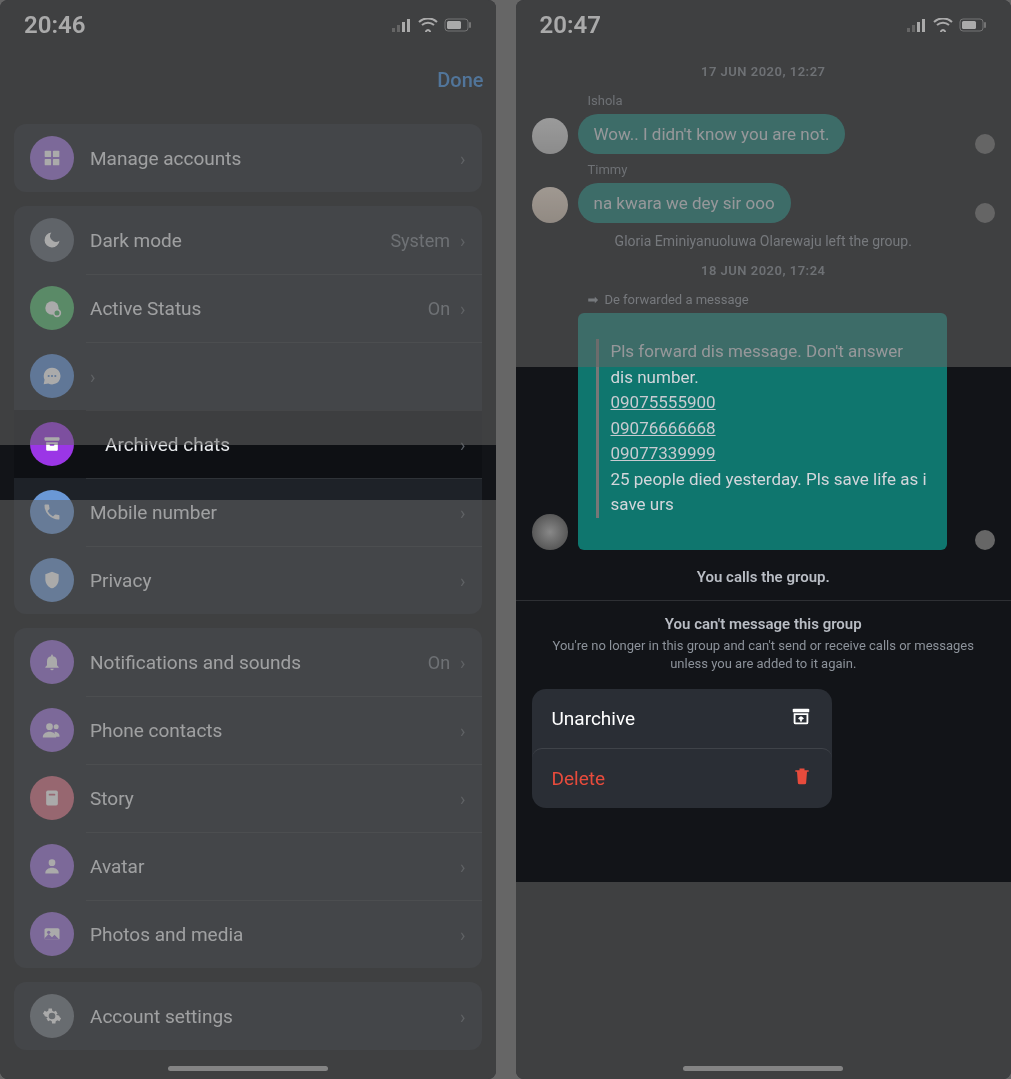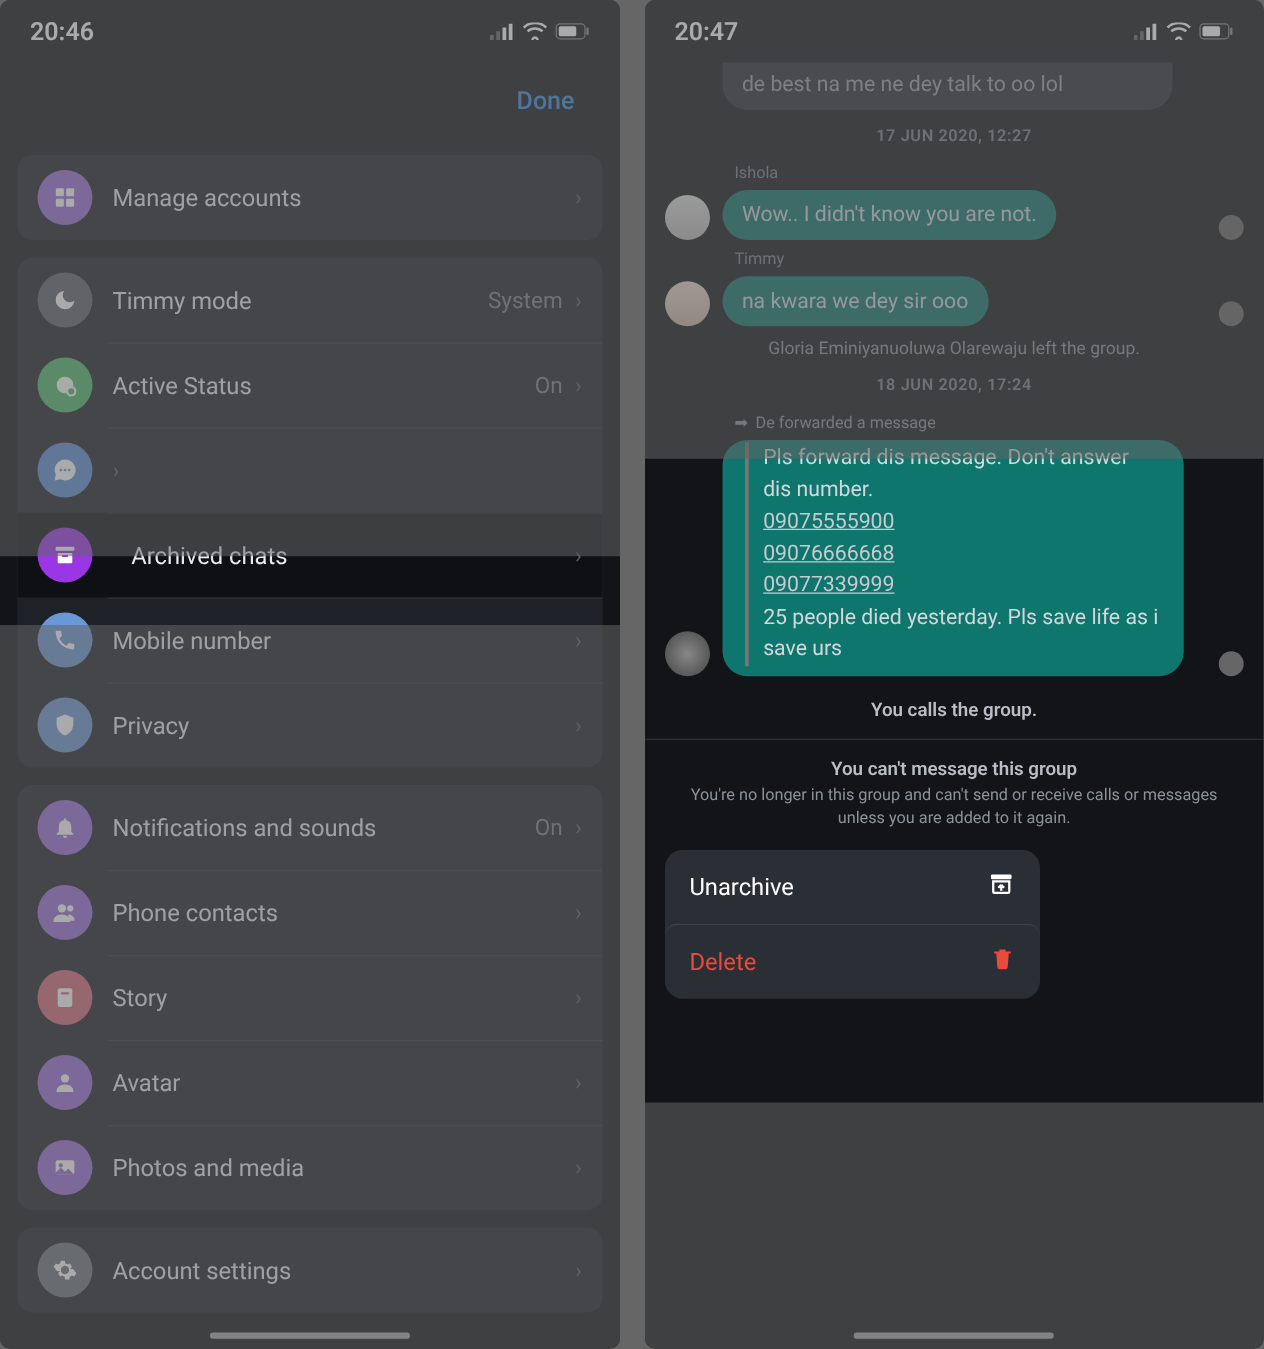--- a/index.html
+++ b/index.html
@@ -2,54 +2,54 @@
 <html><head>
 <meta charset="utf-8">
 <style>
   * { margin: 0; padding: 0; box-sizing: border-box; font-family: -apple-system, BlinkMacSystemFont, "Segoe UI", Roboto, sans-serif; }
   body { background: #666; width: 1011px; height: 1079px; display: flex; gap: 20px; padding: 0; position: relative; }
   .phone { width: 496px; height: 1079px; background: #121418; position: relative; overflow: hidden; border-radius: 8px; }
   .phone-left { margin-left: 0; }
   .phone-right { margin-left: 0; }
 
   
-  .status-bar { height: 50px; display: flex; align-items: center; justify-content: space-between; padding: 0 24px; color: #fff; font-size: 20px; font-weight: 600; }
+  .status-bar { height: 50px; display: flex; align-items: center; justify-content: space-between; padding: 0 24px; color: #fff; font-size: 24px; font-weight: 600; }
   .status-right { display: flex; align-items: center; gap: 6px; }
   .status-icon { display: inline-flex; }
 
   
   .dim { position: absolute; left: 0; right: 0; background: rgba(100,100,100,0.55); pointer-events: none; z-index: 50; }
   .dim-left-top { top: 0; height: 445px; }
   .dim-left-bottom { top: 500px; bottom: 0; }
 
   .dim-right-top { top: 0; height: 367px; }
   .dim-right-bottom { top: 882px; bottom: 0; }
 
   
-  .header-left { display: flex; justify-content: flex-end; padding: 18px 36px; }
+  .header-left { display: flex; justify-content: flex-end; padding: 18px 12px; }
   .done-btn { color: #3a8adb; font-size: 20px; font-weight: 500; background: none; border: none; }
 
   .section { margin: 14px 14px; background: #1e2228; border-radius: 12px; overflow: hidden; }
   .row { display: flex; align-items: center; padding: 12px 16px; position: relative; min-height: 60px; }
   .row + .row::before { content: ""; position: absolute; top: 0; left: 72px; right: 0; height: 1px; background: rgba(255,255,255,0.08); }
   .icon-badge { width: 44px; height: 44px; border-radius: 22px; display: flex; align-items: center; justify-content: center; margin-right: 16px; flex-shrink: 0; }
   .row-label { color: #e7e9ec; font-size: 19px; flex: 1; }
   .row-value { color: #7b8189; font-size: 18px; margin-right: 10px; }
   .chevron { color: #5a5f66; font-size: 18px; }
 
   .highlight-row { background: #0e1014; gap: 15px; }
   .highlight-row .icon-badge { background: #9b36e6 !important; }
 
   
   .chat-area { padding: 0 16px; color: #c7cad0; position: relative; }
   .msg-row { display: flex; align-items: flex-end; gap: 10px; margin: 6px 0; }
   .avatar-sm { width: 36px; height: 36px; border-radius: 18px; background: #555; flex-shrink: 0; }
   .avatar-xs { width: 20px; height: 20px; border-radius: 10px; background: #666; flex-shrink: 0; margin-left: 8px; }
   .bubble { background: #0f766e; border-radius: 20px; padding: 10px 16px; font-size: 17px; color: #d3d6db; max-width: 330px; }
-  .bubble-wide { max-width: 370px; border-radius: 20px; padding: 2px 18px; line-height: 1.5; }
+  .bubble-wide { max-width: 370px; border-radius: 6px; padding: 26px 18px; line-height: 1.5; }
   .fwd-bar { border-left: 3px solid #777; padding-left: 12px; margin-bottom: 6px; }
   .timestamp { text-align: center; color: #7a8088; font-size: 13px; font-weight: 600; margin: 14px 0; letter-spacing: 0.5px; }
   .sender { color: #7a8088; font-size: 13px; margin-left: 56px; margin-bottom: 2px; margin-top: 8px; }
   .system-msg { text-align: center; color: #8c929a; font-size: 14px; margin: 10px 0; }
   .system-bold { font-weight: 600; color: #b9bdc4; font-size: 15px; }
   .forward-note { display: flex; align-items: center; gap: 6px; color: #8c929a; font-size: 13px; margin: 10px 0 6px 56px; }
   .num-link { color: #c7cad0; text-decoration: underline; display: block; }
 
   .divider-full { height: 1px; background: rgba(255,255,255,0.12); margin: 14px -16px; }
 
@@ -115,21 +115,21 @@
     </div>
   </div>
 
   <div class="section">
     <div class="row">
       <div class="icon-badge" style="background:#5b6470">
         <svg width="20" height="20" viewBox="0 0 24 24" fill="#fff">
             <path d="M21 12.8A9 9 0 1 1 11.2 3a7 7 0 0 0 9.8 9.8z"></path>
           </svg>
       </div>
-      <span class="row-label">Timmy mode</span>
+      <span class="row-label">Dark mode</span>
       <span class="row-value">System</span>
       <span class="chevron">›</span>
     </div>
     <div class="row">
       <div class="icon-badge" style="background:#4fb86b">
         <svg width="20" height="20" viewBox="0 0 24 24" fill="#fff">
             <circle cx="12" cy="12" r="8"></circle>
             <circle cx="18" cy="18" r="4" fill="#4fb86b" stroke="#fff" stroke-width="2"></circle>
           </svg>
       </div>
@@ -274,23 +274,20 @@
         <svg width="28" height="14" viewBox="0 0 28 14">
             <rect x="1" y="1" width="23" height="12" rx="3" stroke="#888" fill="none"></rect>
             <rect x="3" y="3" width="14" height="8" rx="1.5" fill="#fff"></rect>
             <rect x="25" y="4" width="2" height="6" rx="1" fill="#888"></rect>
           </svg>
       </span>
     </div>
   </div>
 
   <div class="chat-area">
-    <div class="truncated-bubble">
-      <span>de best na me ne dey talk to oo lol</span>
-    </div>
 
     <div class="timestamp">17 JUN 2020, 12:27</div>
 
     <div class="sender">Ishola</div>
     <div class="msg-row">
       <div class="avatar-sm" style="background:linear-gradient(#ddd,#bbb)"></div>
       <div class="bubble">
         <span>Wow.. I didn't know you are not.</span>
       </div>
       <div style="flex:1"></div>

